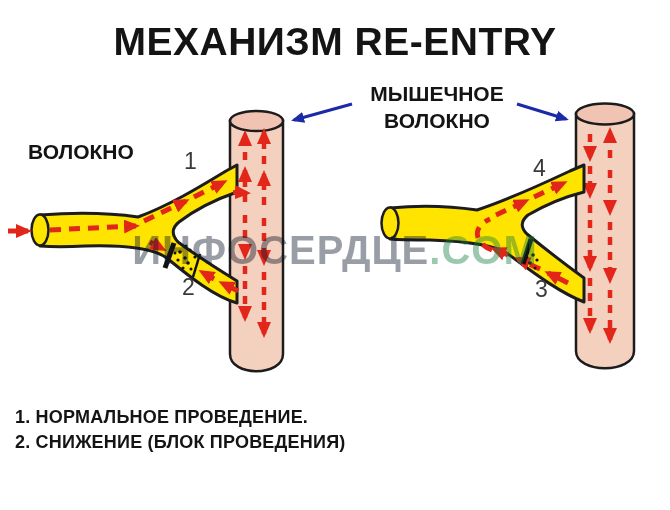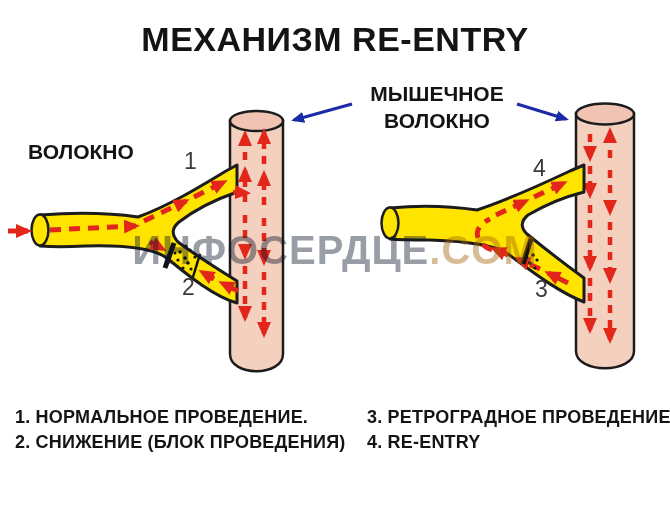--- a/index.html
+++ b/index.html
@@ -1,36 +1,36 @@
 <!DOCTYPE html>
 <html><head>
 <meta charset="utf-8">
 <style>
   html,body{margin:0;padding:0;background:#fff;}
   .stage{position:relative;width:670px;height:510px;background:#ffffff;overflow:hidden;
          font-family:"Liberation Sans", sans-serif;color:#141414;}
   .title{position:absolute;left:0;top:20px;width:670px;text-align:center;
-         font-size:34px;font-weight:700;letter-spacing:.5px;z-index:4;}
+         font-size:39px;font-weight:700;letter-spacing:.5px;z-index:4;}
   .lbl{position:absolute;font-size:21px;font-weight:700;line-height:27px;z-index:4;}
   .muscle-label{left:352px;top:80px;width:170px;text-align:center;}
   .purkinje-label{left:28px;top:138px;width:160px;text-align:left;}
   .num{position:absolute;font-size:23px;font-weight:400;color:#3a3a3a;z-index:4;}
   .n1{left:184px;top:148px;}
   .n2{left:182px;top:274px;}
   .n4{left:533px;top:155px;}
   .n3{left:535px;top:276px;}
   .legend{position:absolute;font-size:18px;font-weight:700;line-height:25px;
           letter-spacing:.2px;z-index:4;white-space:nowrap;}
   .legend-left{left:15px;top:405px;}
   .legend-right{left:367px;top:405px;}
   .watermark{position:absolute;left:0;top:228px;width:670px;text-align:center;
              font-size:40px;font-weight:700;letter-spacing:1px;opacity:.42;z-index:3;
              white-space:nowrap;}
   .wm-red{color:#0f172a;}
-  .wm-grey{color:#a16207;}
+  .wm-grey{color:#15803d;}
   svg.diagram{position:absolute;left:0;top:0;z-index:1;}
 </style>
 </head>
 <body>
 
 <div class="stage">
 
   <svg class="diagram" width="670" height="510" viewBox="0 0 670 510">
     <defs>
       <marker id="ar" markerUnits="userSpaceOnUse" markerWidth="16" markerHeight="14" refX="12" refY="7" orient="auto">
@@ -153,18 +153,14 @@
   <div class="num n1">1</div>
   <div class="num n2">2</div>
   <div class="num n3">3</div>
   <div class="num n4">4</div>
 
   <div class="legend legend-left">
     <div>1. НОРМАЛЬНОЕ ПРОВЕДЕНИЕ.</div>
     <div>2. СНИЖЕНИЕ (БЛОК ПРОВЕДЕНИЯ)</div>
   </div>
 
-  <div class="legend legend-right">
-    <div>3. РЕТРОГРАДНОЕ ПРОВЕДЕНИЕ</div>
-    <div>4. RE-ENTRY</div>
-  </div>
 
 </div>
 
 </body></html>

